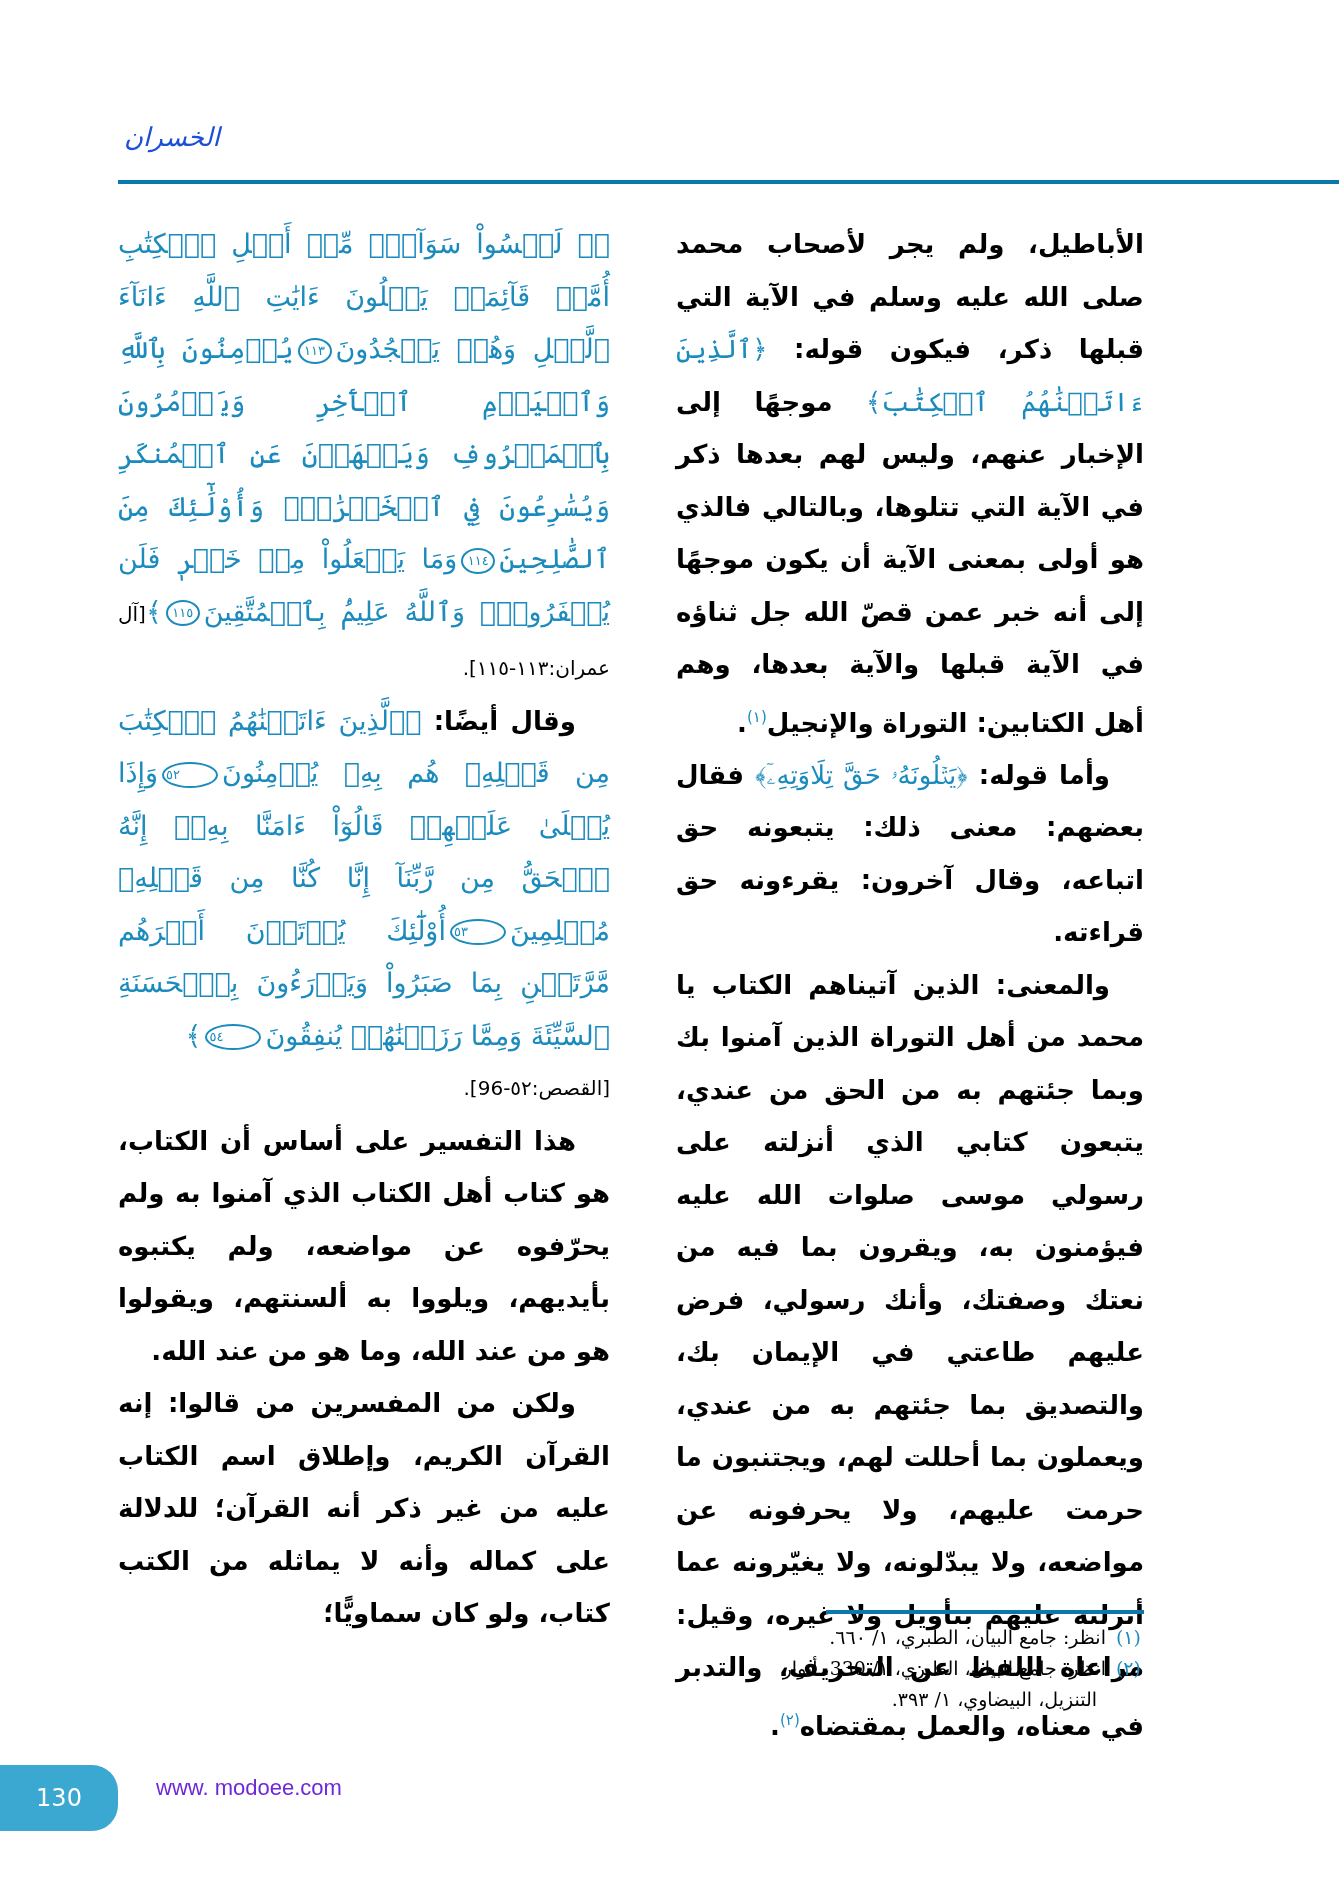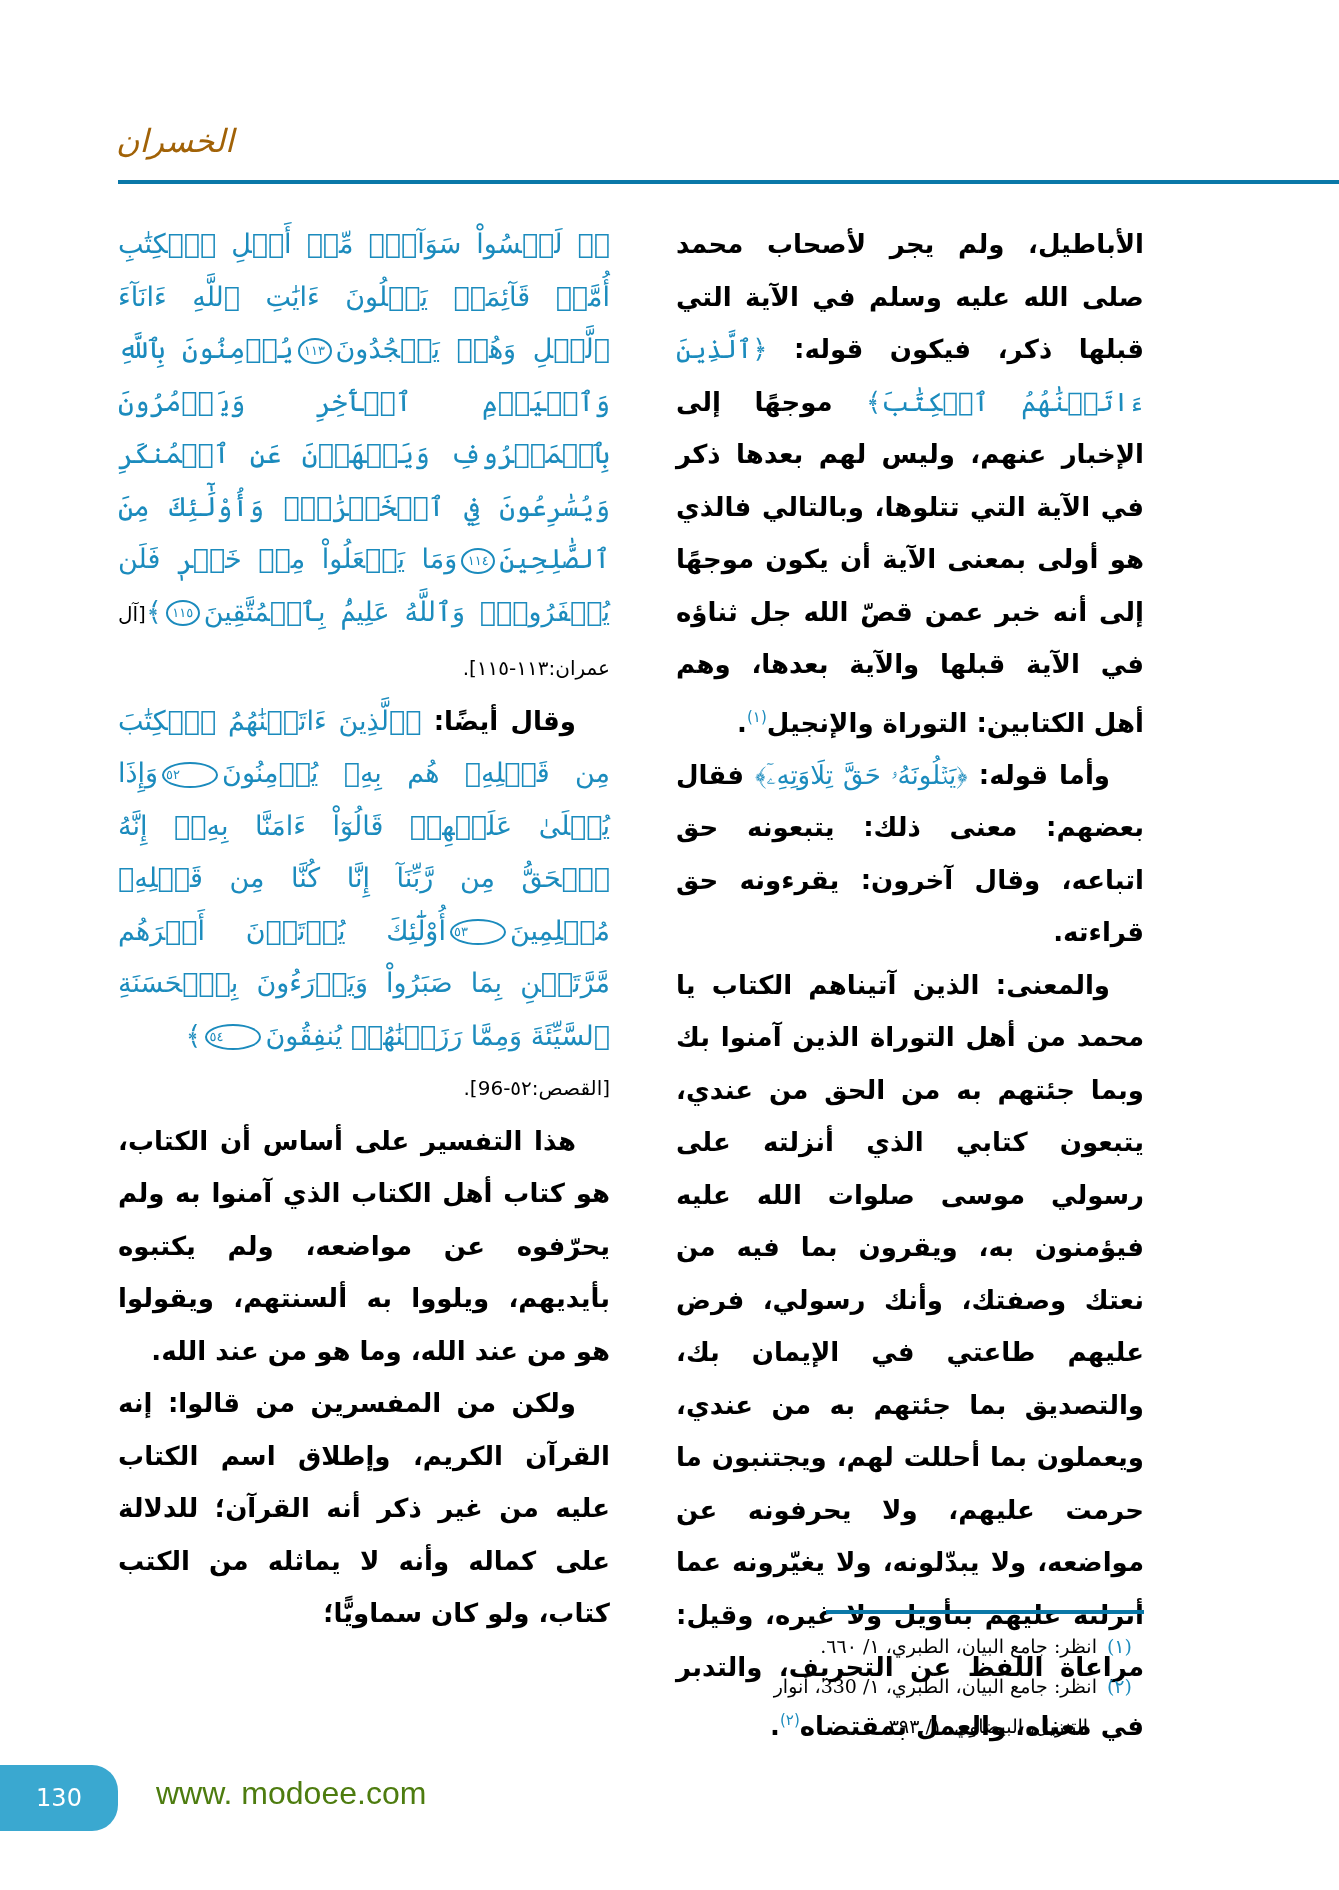--- a/index.html
+++ b/index.html
@@ -1,42 +1,42 @@
 <!DOCTYPE html>
 <html><head>
 <meta charset="utf-8">
 <style>
   html, body { margin:0; padding:0; background:#ffffff; }
   body { width:1339px; height:1890px; position:relative; overflow:hidden;
          font-family:"DejaVu Sans", sans-serif; color:#000; }
-  .header-title { position:absolute; left:116px; top:122px; font-size:32px; color:#a16207;
+  .header-title { position:absolute; left:124px; top:122px; font-size:26px; color:#1d4ed8;
                   font-family:"DejaVu Serif", serif; font-style:italic; direction:rtl; }
   .header-rule { position:absolute; left:118px; top:180px; width:1221px; height:4px; background:#0a78a8; }
   .col { position:absolute; top:218px; direction:rtl; text-align:justify; font-weight:bold;
          font-size:26px; line-height:52.5px; }
   .col-right { left:676px; width:468px; }
   .col-left { left:118px; width:492px; }
   .para { margin:0; text-indent:0; }
   .indent { text-indent:34px; }
   .q { color:#1b8bbd; font-weight:normal; font-family:"DejaVu Serif", serif; }
   .verse { color:#1b8bbd; font-weight:normal; font-family:"DejaVu Serif", serif; font-size:27px; line-height:52.5px; }
   .ayah-num { display:inline-block; border:2px solid #1b8bbd; border-radius:50%; font-size:13px;
               line-height:22px; min-width:26px; text-align:center; padding:0 2px; vertical-align:middle; margin:8px 4px; }
   .ref { color:#000; font-weight:normal; font-size:20px; font-family:"DejaVu Sans", sans-serif; }
   .fnref { color:#1b8bbd; font-size:15px; vertical-align:super; font-weight:normal; }
   .fn-rule { position:absolute; left:826px; top:1610px; width:318px; height:4px; background:#0a78a8; }
   .footnotes { position:absolute; left:676px; top:1620px; width:468px; direction:rtl; font-size:19px;
                line-height:28px; font-family:"DejaVu Serif", serif; }
-  .fn-line { margin:12px; }
+  .fn-line { margin:3px; }
   .fn-num { color:#1b8bbd; margin-left:10px; }
   .fn-cont { padding-right:44px; }
   .page-badge { position:absolute; left:0; top:1765px; width:118px; height:66px; background:#3aa8d0;
                 border-radius:0 26px 26px 0; color:#fff; font-size:24px; line-height:66px; text-align:center;
                 padding-left:0; }
-  .site { position:absolute; left:156px; top:1775px; font-size:32px; color:#4d7c0f;
+  .site { position:absolute; left:156px; top:1775px; font-size:22px; color:#6d28d9;
           font-family:"Liberation Sans", sans-serif; }
 </style>
 </head>
 <body>
 
 <div class="header-title">الخسران</div>
 <div class="header-rule"></div>
 
 <div class="col col-right">
   <p class="para">

